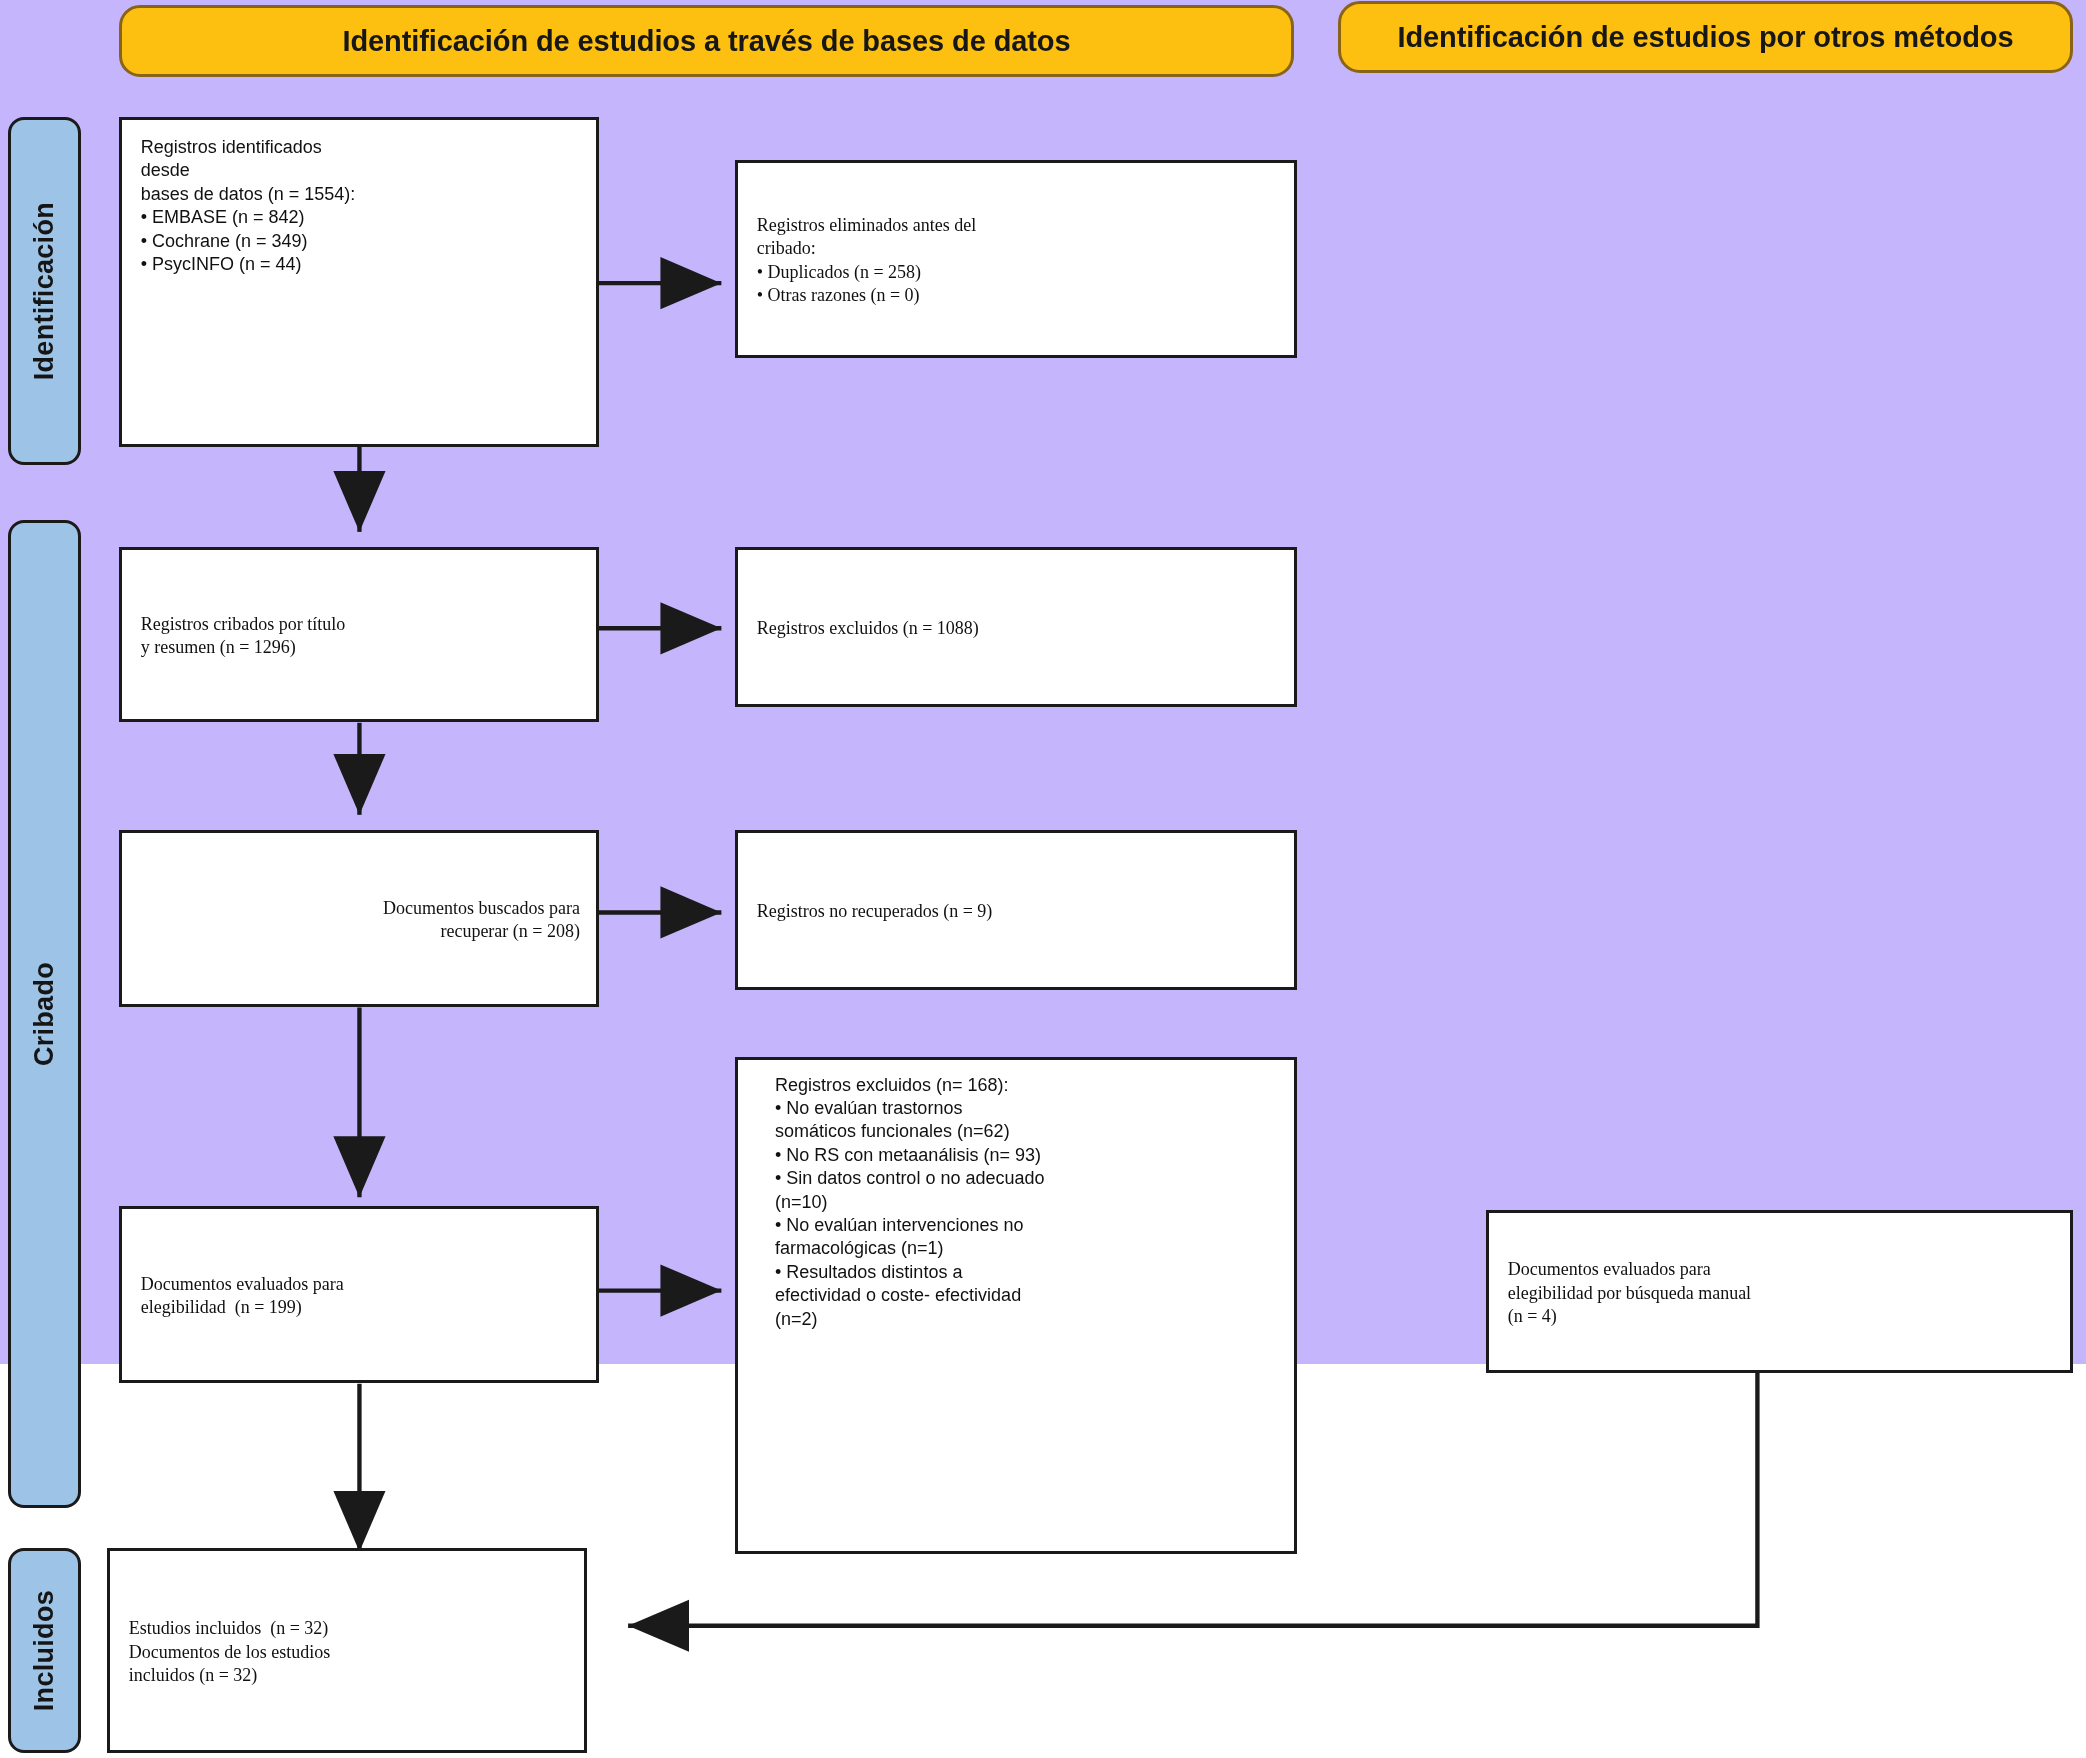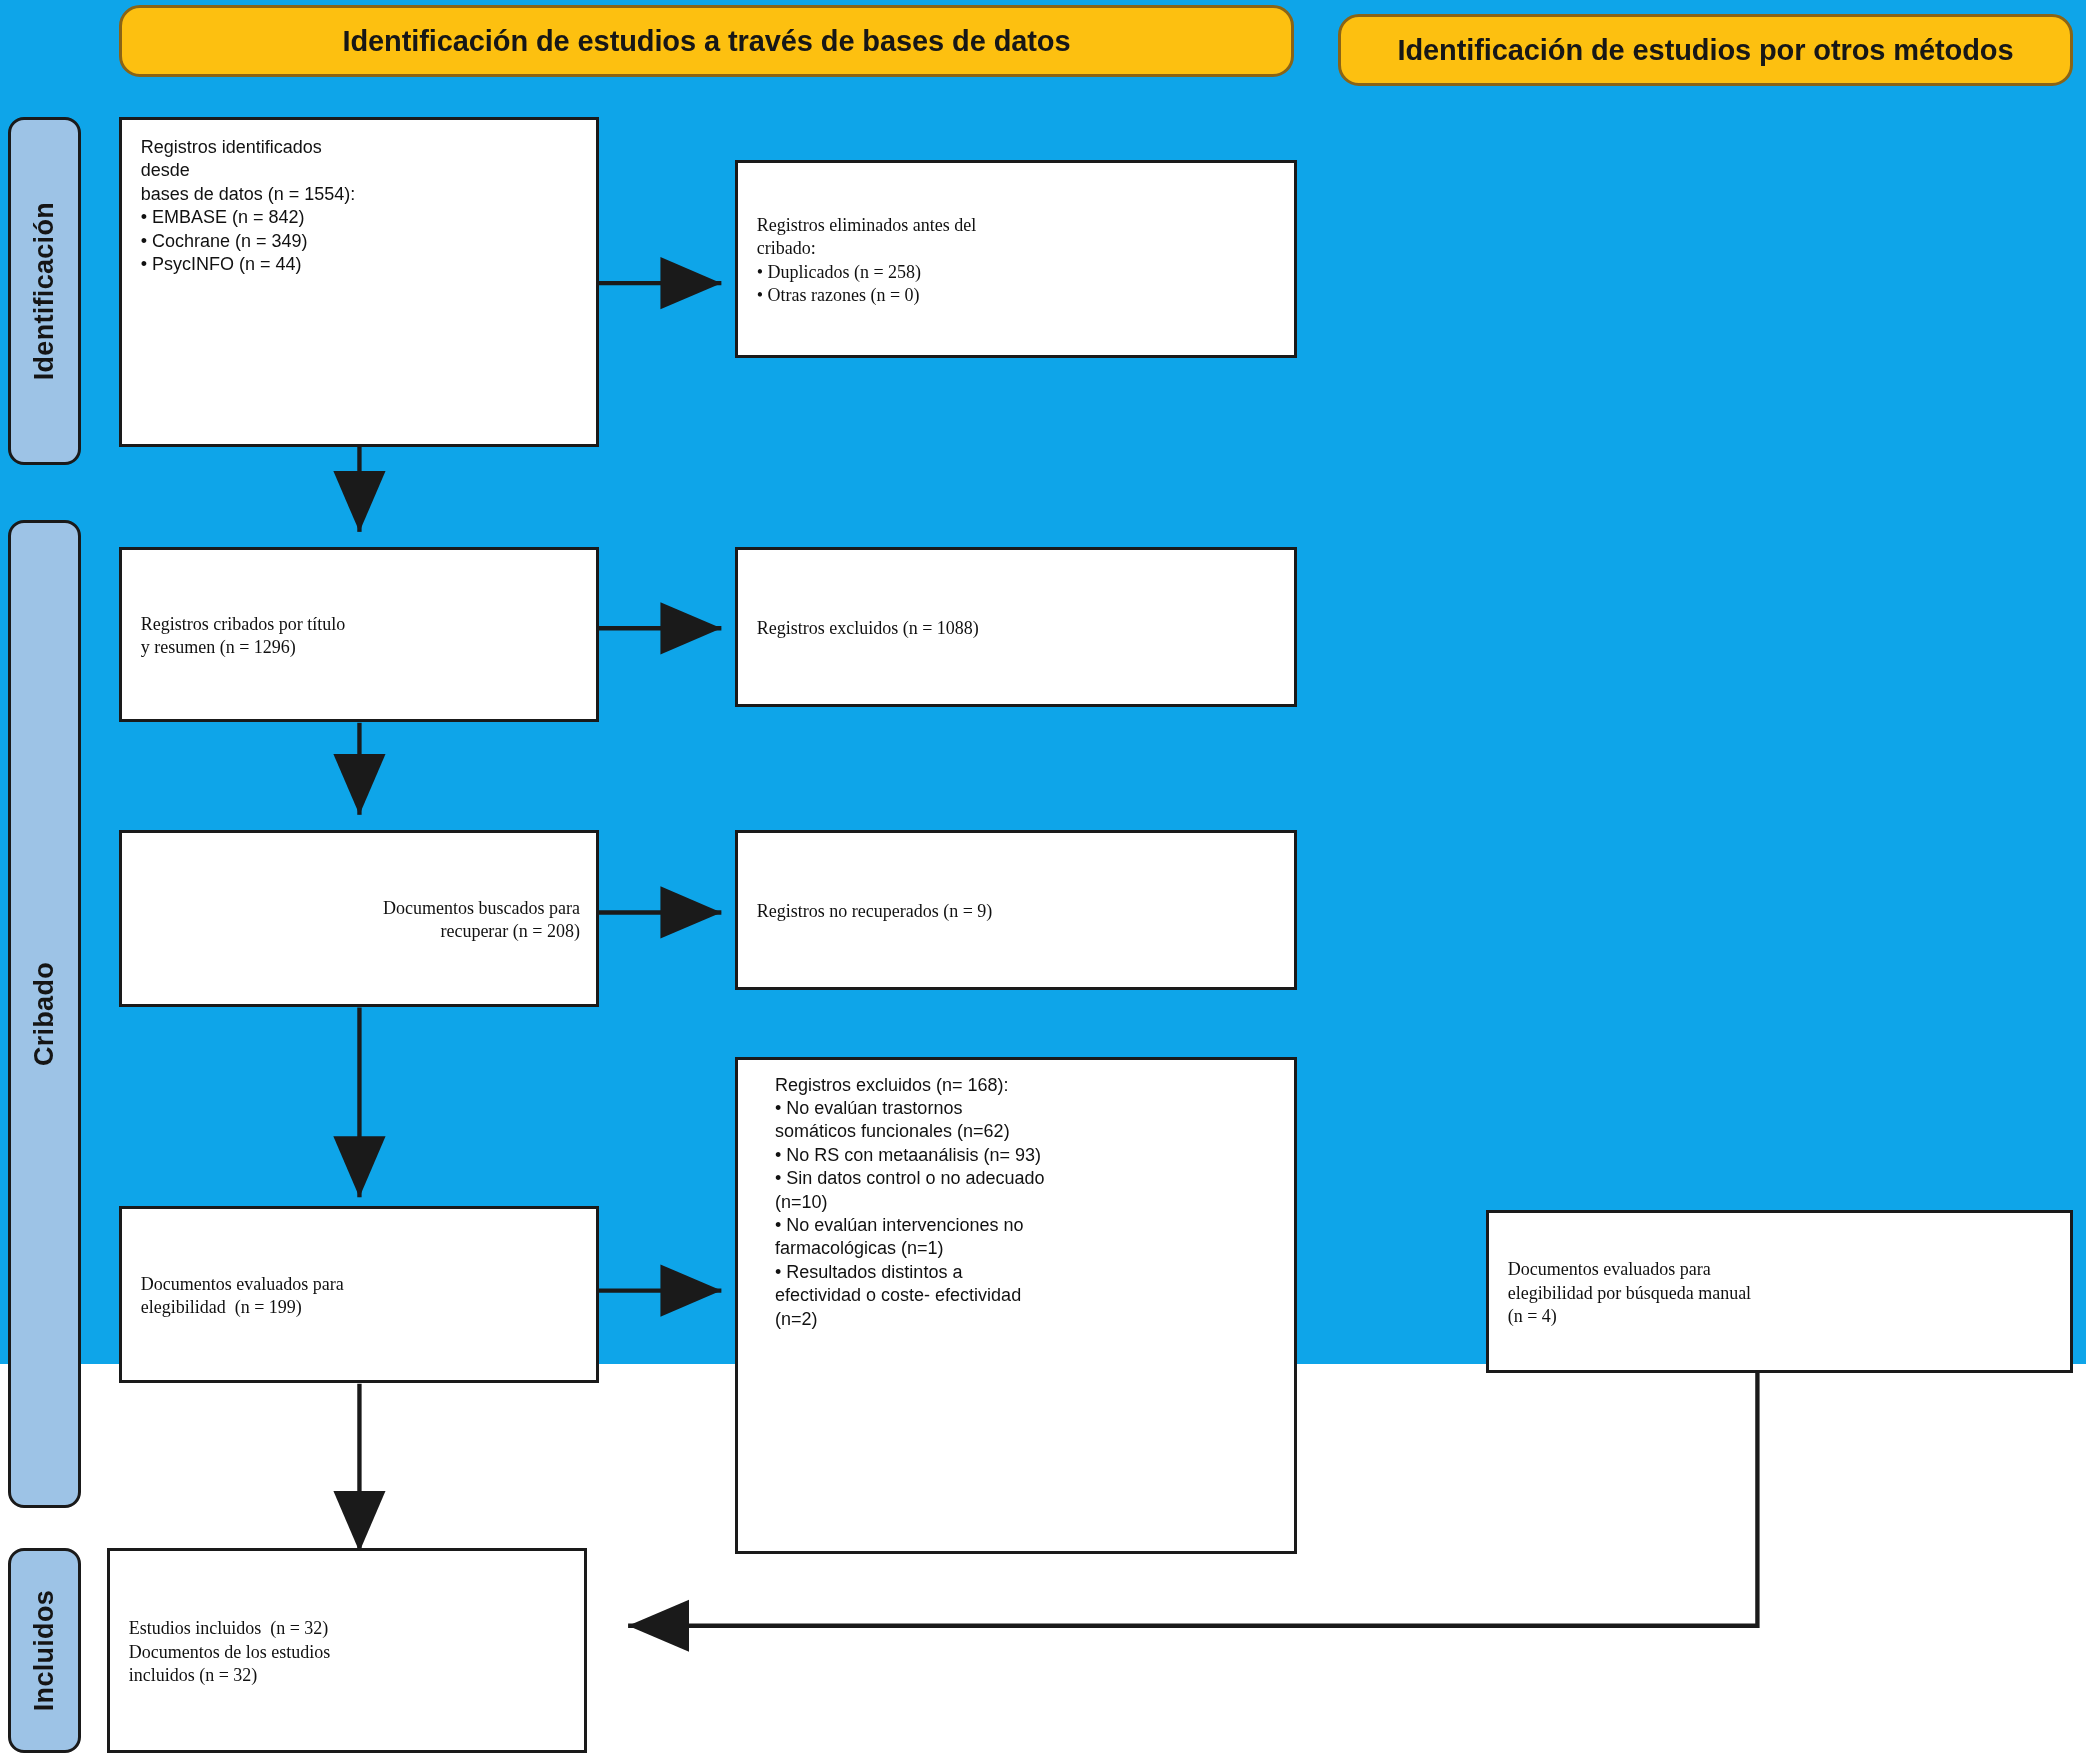--- a/index.html
+++ b/index.html
@@ -1,20 +1,20 @@
 <!DOCTYPE html>
 <html style="font-size:10px"><head>
 <meta charset="utf-8">
 <style>
   html,body{margin:0;padding:0;background:#ffffff;}
   body{
     font-family:"Liberation Sans", sans-serif;
     width:2087px;height:1759px;position:relative;overflow:hidden;
   }
-  #stage{position:absolute;left:0;top:0;width:2087px;height:1364px;background:#0ea5e9;}
+  #stage{position:absolute;left:0;top:0;width:2087px;height:1364px;background:#c4b5fd;}
 
   
   .banner{
     position:absolute;
     background:#FDC010;
     border:3.1px solid #8a6416;
     border-radius:21px;
     box-sizing:border-box;
     display:flex;align-items:center;justify-content:center;
     text-align:center;
@@ -101,21 +101,21 @@
       <path d="M578,2225 L578,2495" marker-end="url(#arrD)"></path>
 
       <path d="M2826,2206 L2826,2614 L1010,2614" marker-end="url(#arrL)"></path>
     </g>
   </svg>
 
   <div class="banner" style="left:119px;top:5px;width:1175px;height:72px;">
     <span>Identificación de estudios a través de bases de datos</span>
   </div>
 
-  <div class="banner" style="left:1338px;top:14px;width:735px;height:72px;">
+  <div class="banner" style="left:1338px;top:1px;width:735px;height:72px;border-radius:22px;">
     <span>Identificación de estudios por otros métodos</span>
   </div>
 
   <div class="sidebar" style="left:7.5px;top:117px;width:73px;height:348px;">
     <span>Identificación</span>
   </div>
 
   <div class="sidebar" style="left:7.5px;top:520px;width:73px;height:988px;">
     <span>Cribado</span>
   </div>

